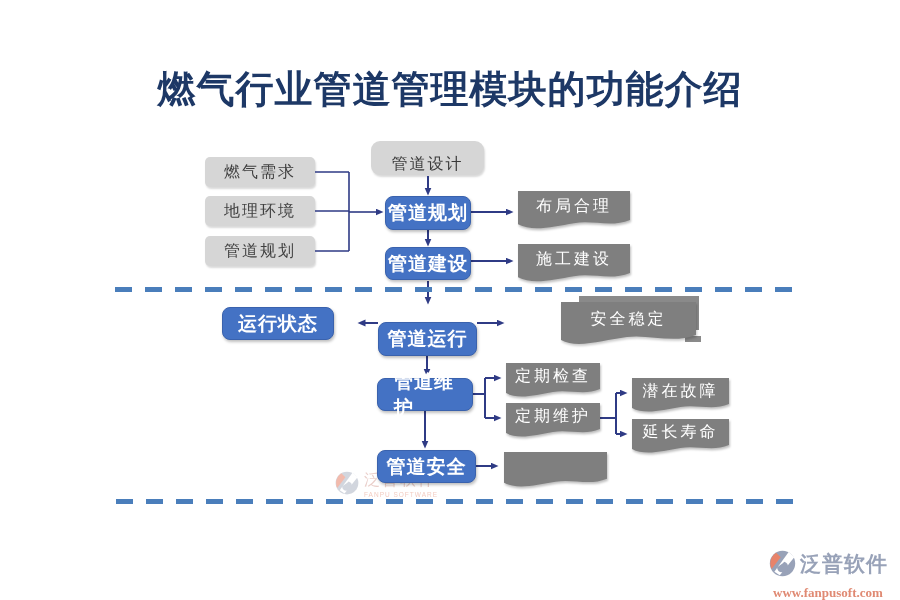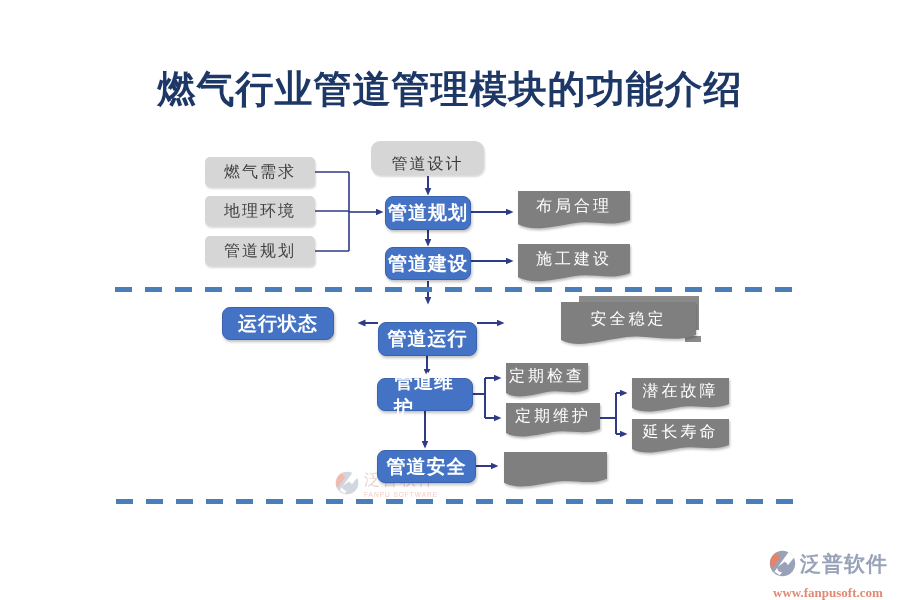--- a/index.html
+++ b/index.html
@@ -210,21 +210,21 @@
     <div class="back"></div>
     <div class="tab"></div>
     <div class="main">
       <svg viewBox="0 0 135 46" preserveAspectRatio="none">
           <path d="M0 0 H135 V33 C112 42 88 32 66 35 C42 38 16 47 0 38 Z" fill="#7f7f7f"></path>
         </svg>
       <span class="lbl">安全稳定</span>
     </div>
   </div>
 
-  <div class="outcome" style="left:506px; top:363px; width:82px; height:36px;padding-left:42px;">
+  <div class="outcome" style="left:506px; top:363px; width:94px; height:36px;padding-left:42px;">
     <svg viewBox="0 0 120 36" preserveAspectRatio="none">
         <path d="M0 0 H120 V26 C100 33 80 26 60 29 C38 32 16 37 0 30 Z" fill="#7f7f7f"></path>
       </svg>
     <span class="lbl">定期检查</span>
   </div>
   <div class="outcome" style="left:506px; top:403px; width:94px; height:36px;">
     <svg viewBox="0 0 120 36" preserveAspectRatio="none">
         <path d="M0 0 H120 V26 C100 33 80 26 60 29 C38 32 16 37 0 30 Z" fill="#7f7f7f"></path>
       </svg>
     <span class="lbl">定期维护</span>

